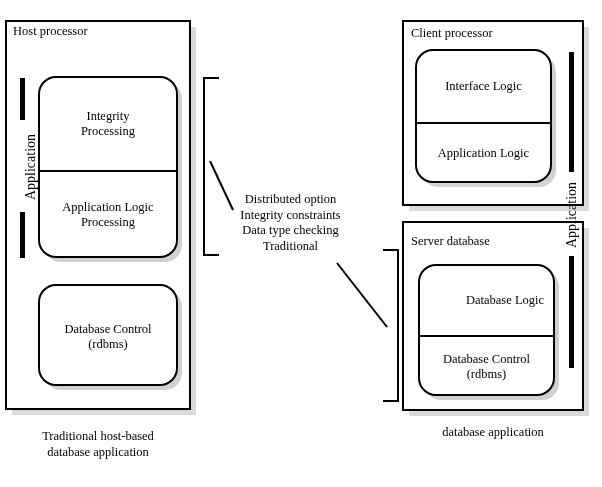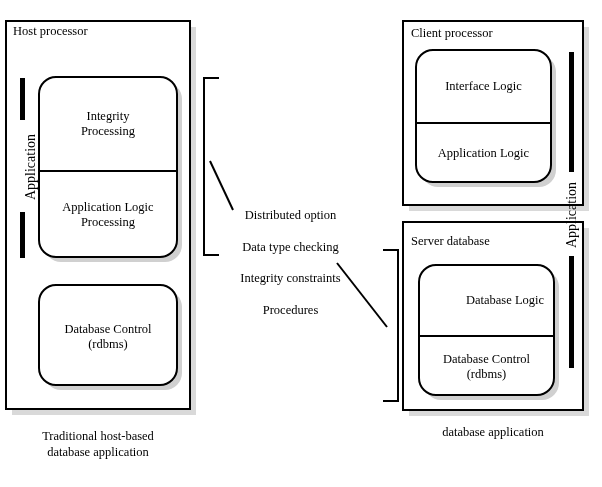--- a/index.html
+++ b/index.html
@@ -71,21 +71,21 @@
   .bracket .seg{position:absolute;background:#000000;}
 
   
   .centerlist{
     position:absolute;
     text-align:center;
     font-size:12.5px;
     line-height:15.5px;
     white-space:nowrap;
   }
-  .centerlist div{white-space:nowrap;margin-top:16px;}
+  .centerlist div{white-space:nowrap;}
 
   
   .caption{
     position:absolute;
     text-align:center;
     font-size:12.5px;
     line-height:16px;
   }
   .caption div{white-space:nowrap;}
 
@@ -140,23 +140,23 @@
     <div class="seg" style="left:0px;top:0px;width:16px;height:2px;"></div>
     <div class="seg" style="left:0px;top:177px;width:16px;height:2px;"></div>
   </div>
 
   <svg class="diag" style="left:205px;top:140px;width:40px;height:60px;" viewBox="0 0 40 60">
     <line x1="5" y1="5" x2="28" y2="54" stroke="#000000" stroke-width="2"></line>
   </svg>
 
   <div class="centerlist" style="left:218px;top:176px;width:145px;">
     <div>Distributed option</div>
+    <div>Integrity constraints</div>
     <div>Data type checking</div>
-    <div>Integrity constraints</div>
-    <div>Procedures</div>
+    <div>Traditional</div>
   </div>
 
   <svg class="diag" style="left:335px;top:245px;width:60px;height:70px;" viewBox="0 0 60 70">
     <line x1="2" y1="2" x2="52" y2="66" stroke="#000000" stroke-width="2"></line>
   </svg>
 
   <div class="bracket" style="left:383px;top:233px;width:16px;height:153px;">
     <div class="seg" style="left:14px;top:0px;width:2px;height:153px;"></div>
     <div class="seg" style="left:0px;top:0px;width:16px;height:2px;"></div>
     <div class="seg" style="left:0px;top:151px;width:16px;height:2px;"></div>

